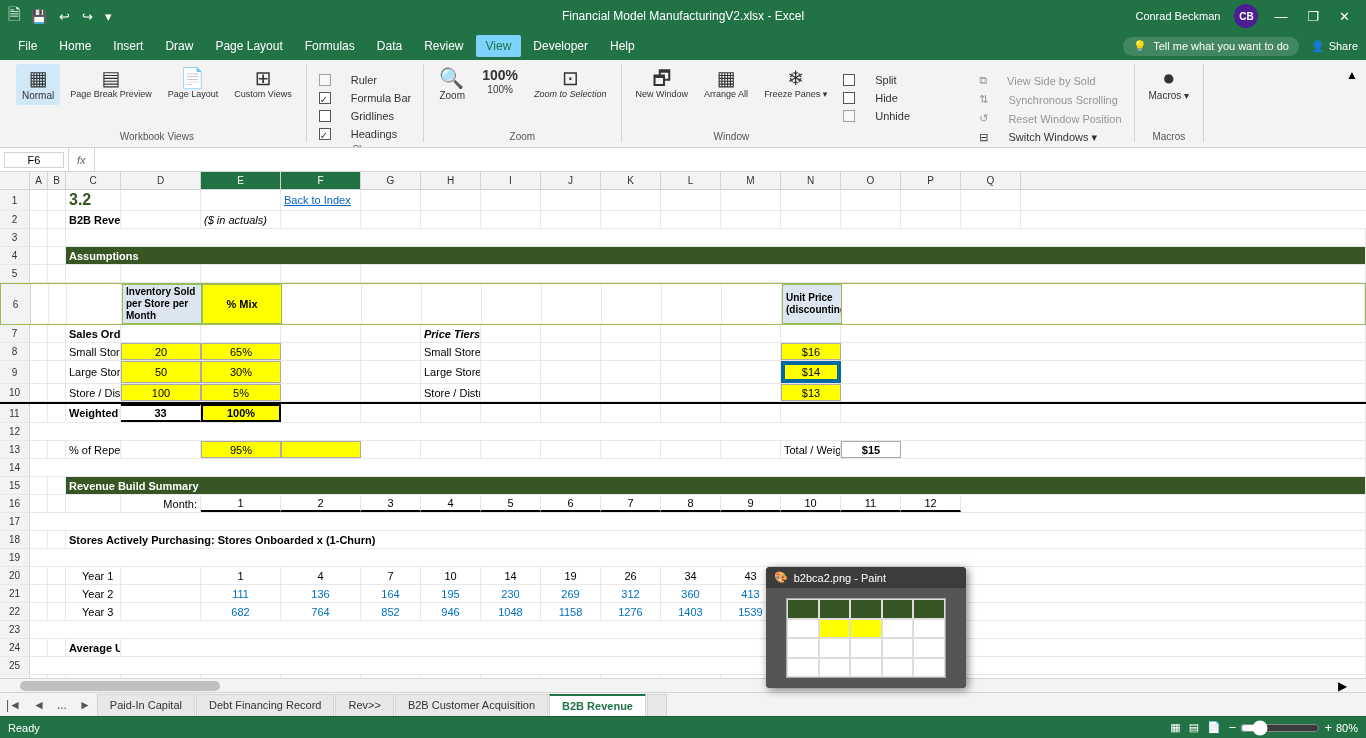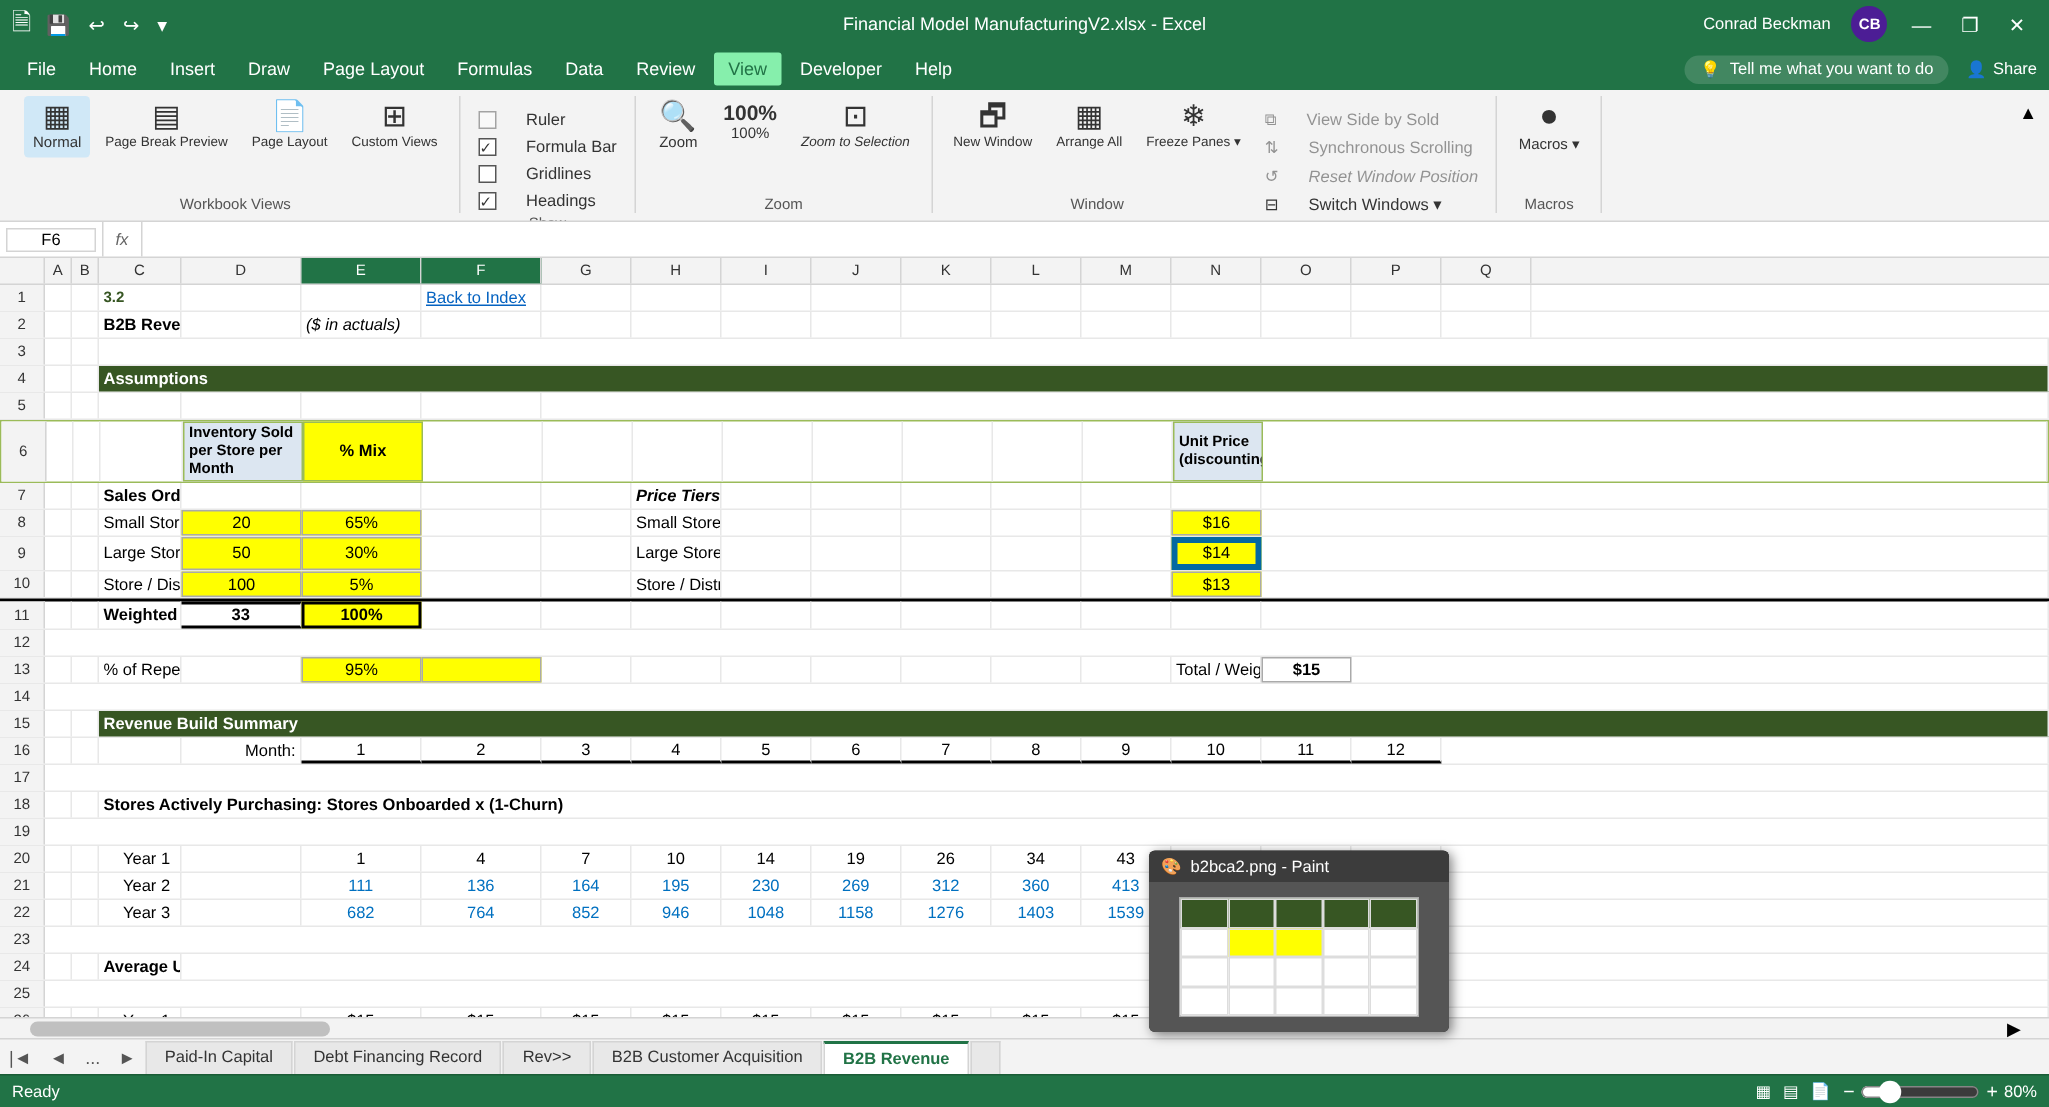--- a/index.html
+++ b/index.html
@@ -33,21 +33,21 @@
       padding: 0 8px;
       gap: 2px;
     }
     .menu-item {
       color: #fff;
       padding: 4px 10px;
       cursor: pointer;
       font-size: 12px;
       border-radius: 2px;
     }
-    .menu-item.active { background: #86efac; color: #217346; text-align: center; }
+    .menu-item.active { background: #7dd3fc; color: #217346; text-align: center; }
     .tell-me {
       margin-left: auto;
       display: flex;
       align-items: center;
       background: rgba(255,255,255,0.15);
       border-radius: 12px;
       padding: 3px 10px;
       gap: 6px;
       color: #fff;
       font-size: 11px;
@@ -442,31 +442,45 @@
           <span style="font-size:9px; white-space:normal; text-align:center; line-height:1.1;">Arrange All</span>
         </button>
         <button class="ribbon-btn">
           <span class="ribbon-icon">❄</span>
           <span style="font-size:9px; white-space:normal; text-align:center; line-height:1.1;">Freeze Panes ▾</span>
         </button>
       </div>
       <div class="ribbon-group-label">Window</div>
     </div>
     <div class="ribbon-col" style="padding-top:8px; min-width:130px;">
+      <label class="ribbon-btn-small">
+        <span class="cb"></span>
+        <span>Split</span>
+      </label>
+      <label class="ribbon-btn-small">
+        <span class="cb"></span>
+        <span>Hide</span>
+      </label>
+      <label class="ribbon-btn-small">
+        <span class="cb" style="opacity:0.5;"></span>
+        <span>Unhide</span>
+      </label>
+    </div>
+    <div class="ribbon-col" style="padding-top:8px; min-width:130px;">
       <button class="ribbon-btn-small">
         <span style="opacity:0.5;">⧉</span>
         <span style="opacity:0.5;">View Side by Sold</span>
       </button>
       <button class="ribbon-btn-small">
         <span style="opacity:0.5;">⇅</span>
         <span style="opacity:0.5;">Synchronous Scrolling</span>
       </button>
       <button class="ribbon-btn-small">
         <span style="opacity:0.5;">↺</span>
-        <span style="opacity:0.5;font-style:italic;">Reset Window Position</span>
+        <span style="opacity:0.5;">Reset Window Position</span>
       </button>
       <button class="ribbon-btn-small">
         <span>⊟</span>
         <span>Switch Windows ▾</span>
       </button>
     </div>
   </div>
 
   <div class="ribbon-group">
     <div class="ribbon-row">
@@ -511,21 +525,21 @@
   <div class="col-header c-P">P</div>
   <div class="col-header c-Q">Q</div>
 </div>
 
 <div id="sheet-area" style="overflow-y:auto; height:calc(738px - 32px - 28px - 88px - 24px - 18px - 24px - 22px - 14px);">
 
   <div class="sheet-row">
     <div class="row-num">1</div>
     <div class="cell c-A"></div>
     <div class="cell c-B"></div>
-    <div class="cell c-C bold" style="font-size:10px; font-weight:bold; color:#375623;">3.2</div>
+    <div class="cell c-C bold" style="font-size:16px; font-weight:bold; color:#375623;">3.2</div>
     <div class="cell c-D"></div>
     <div class="cell c-E"></div>
     <div class="cell c-F">
         <span class="link">Back to Index</span>
       </div>
     <div class="cell c-G"></div>
     <div class="cell c-H"></div>
     <div class="cell c-I"></div>
     <div class="cell c-J"></div>
     <div class="cell c-K"></div>

